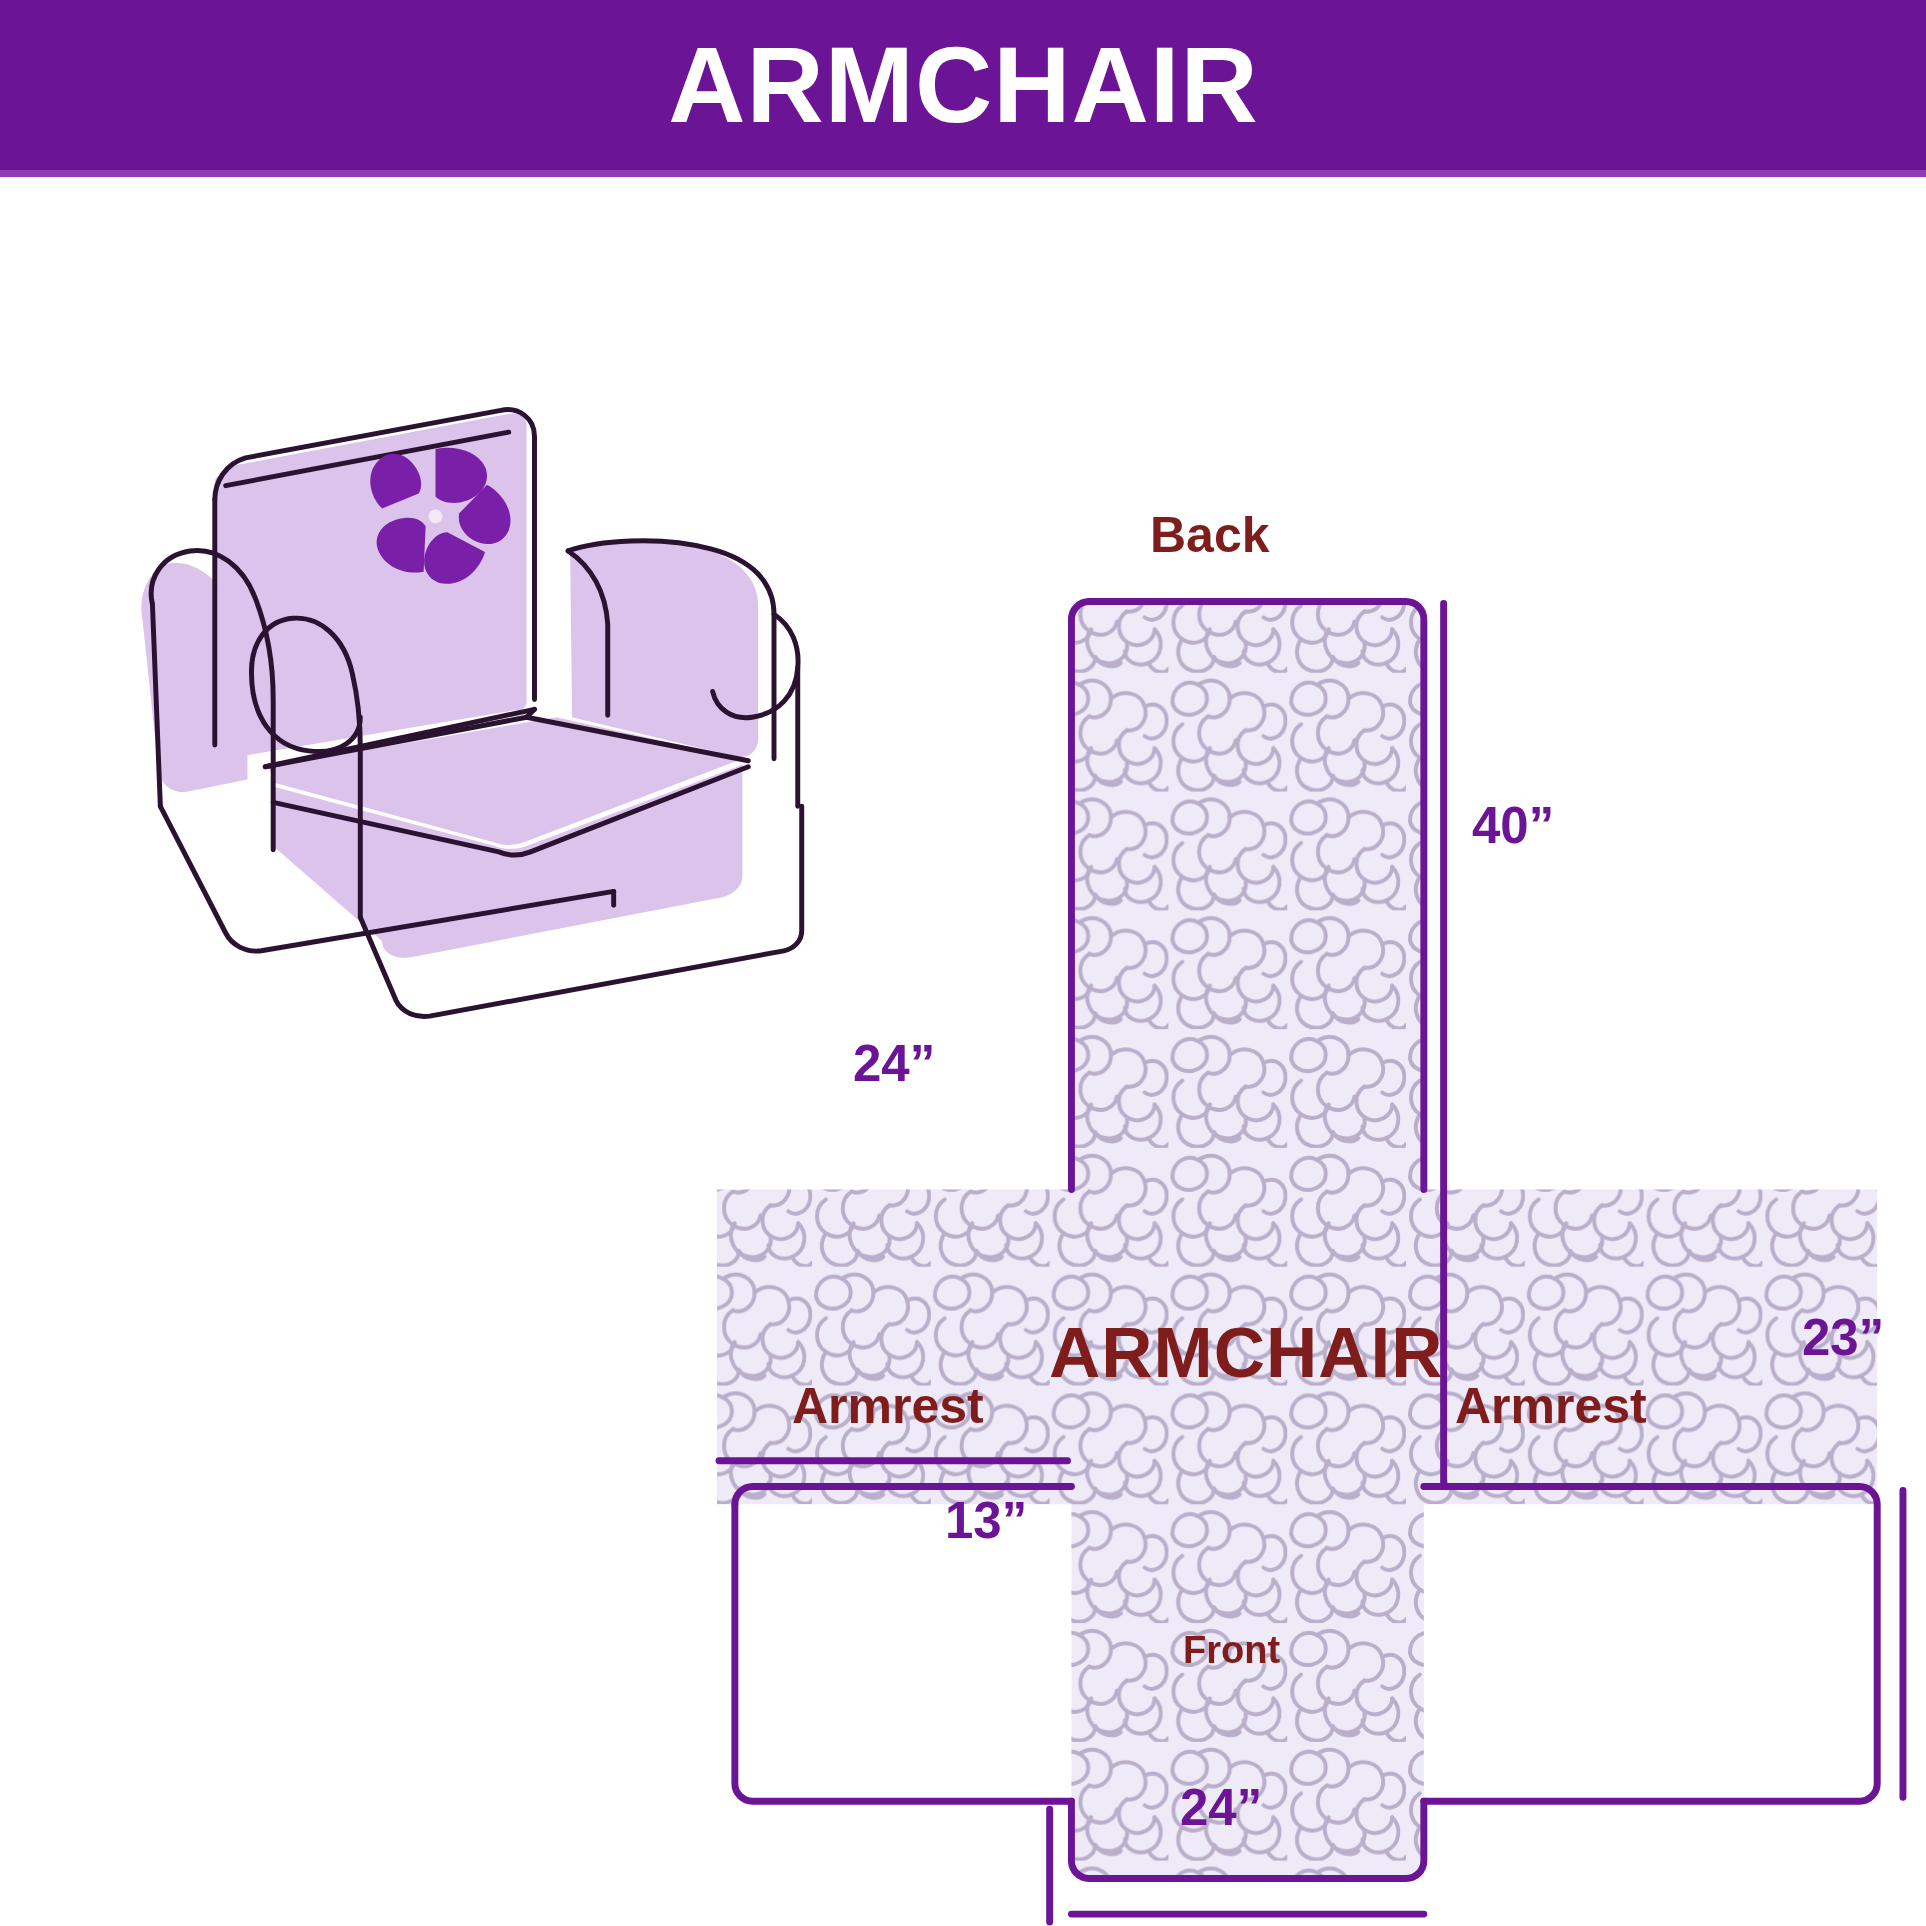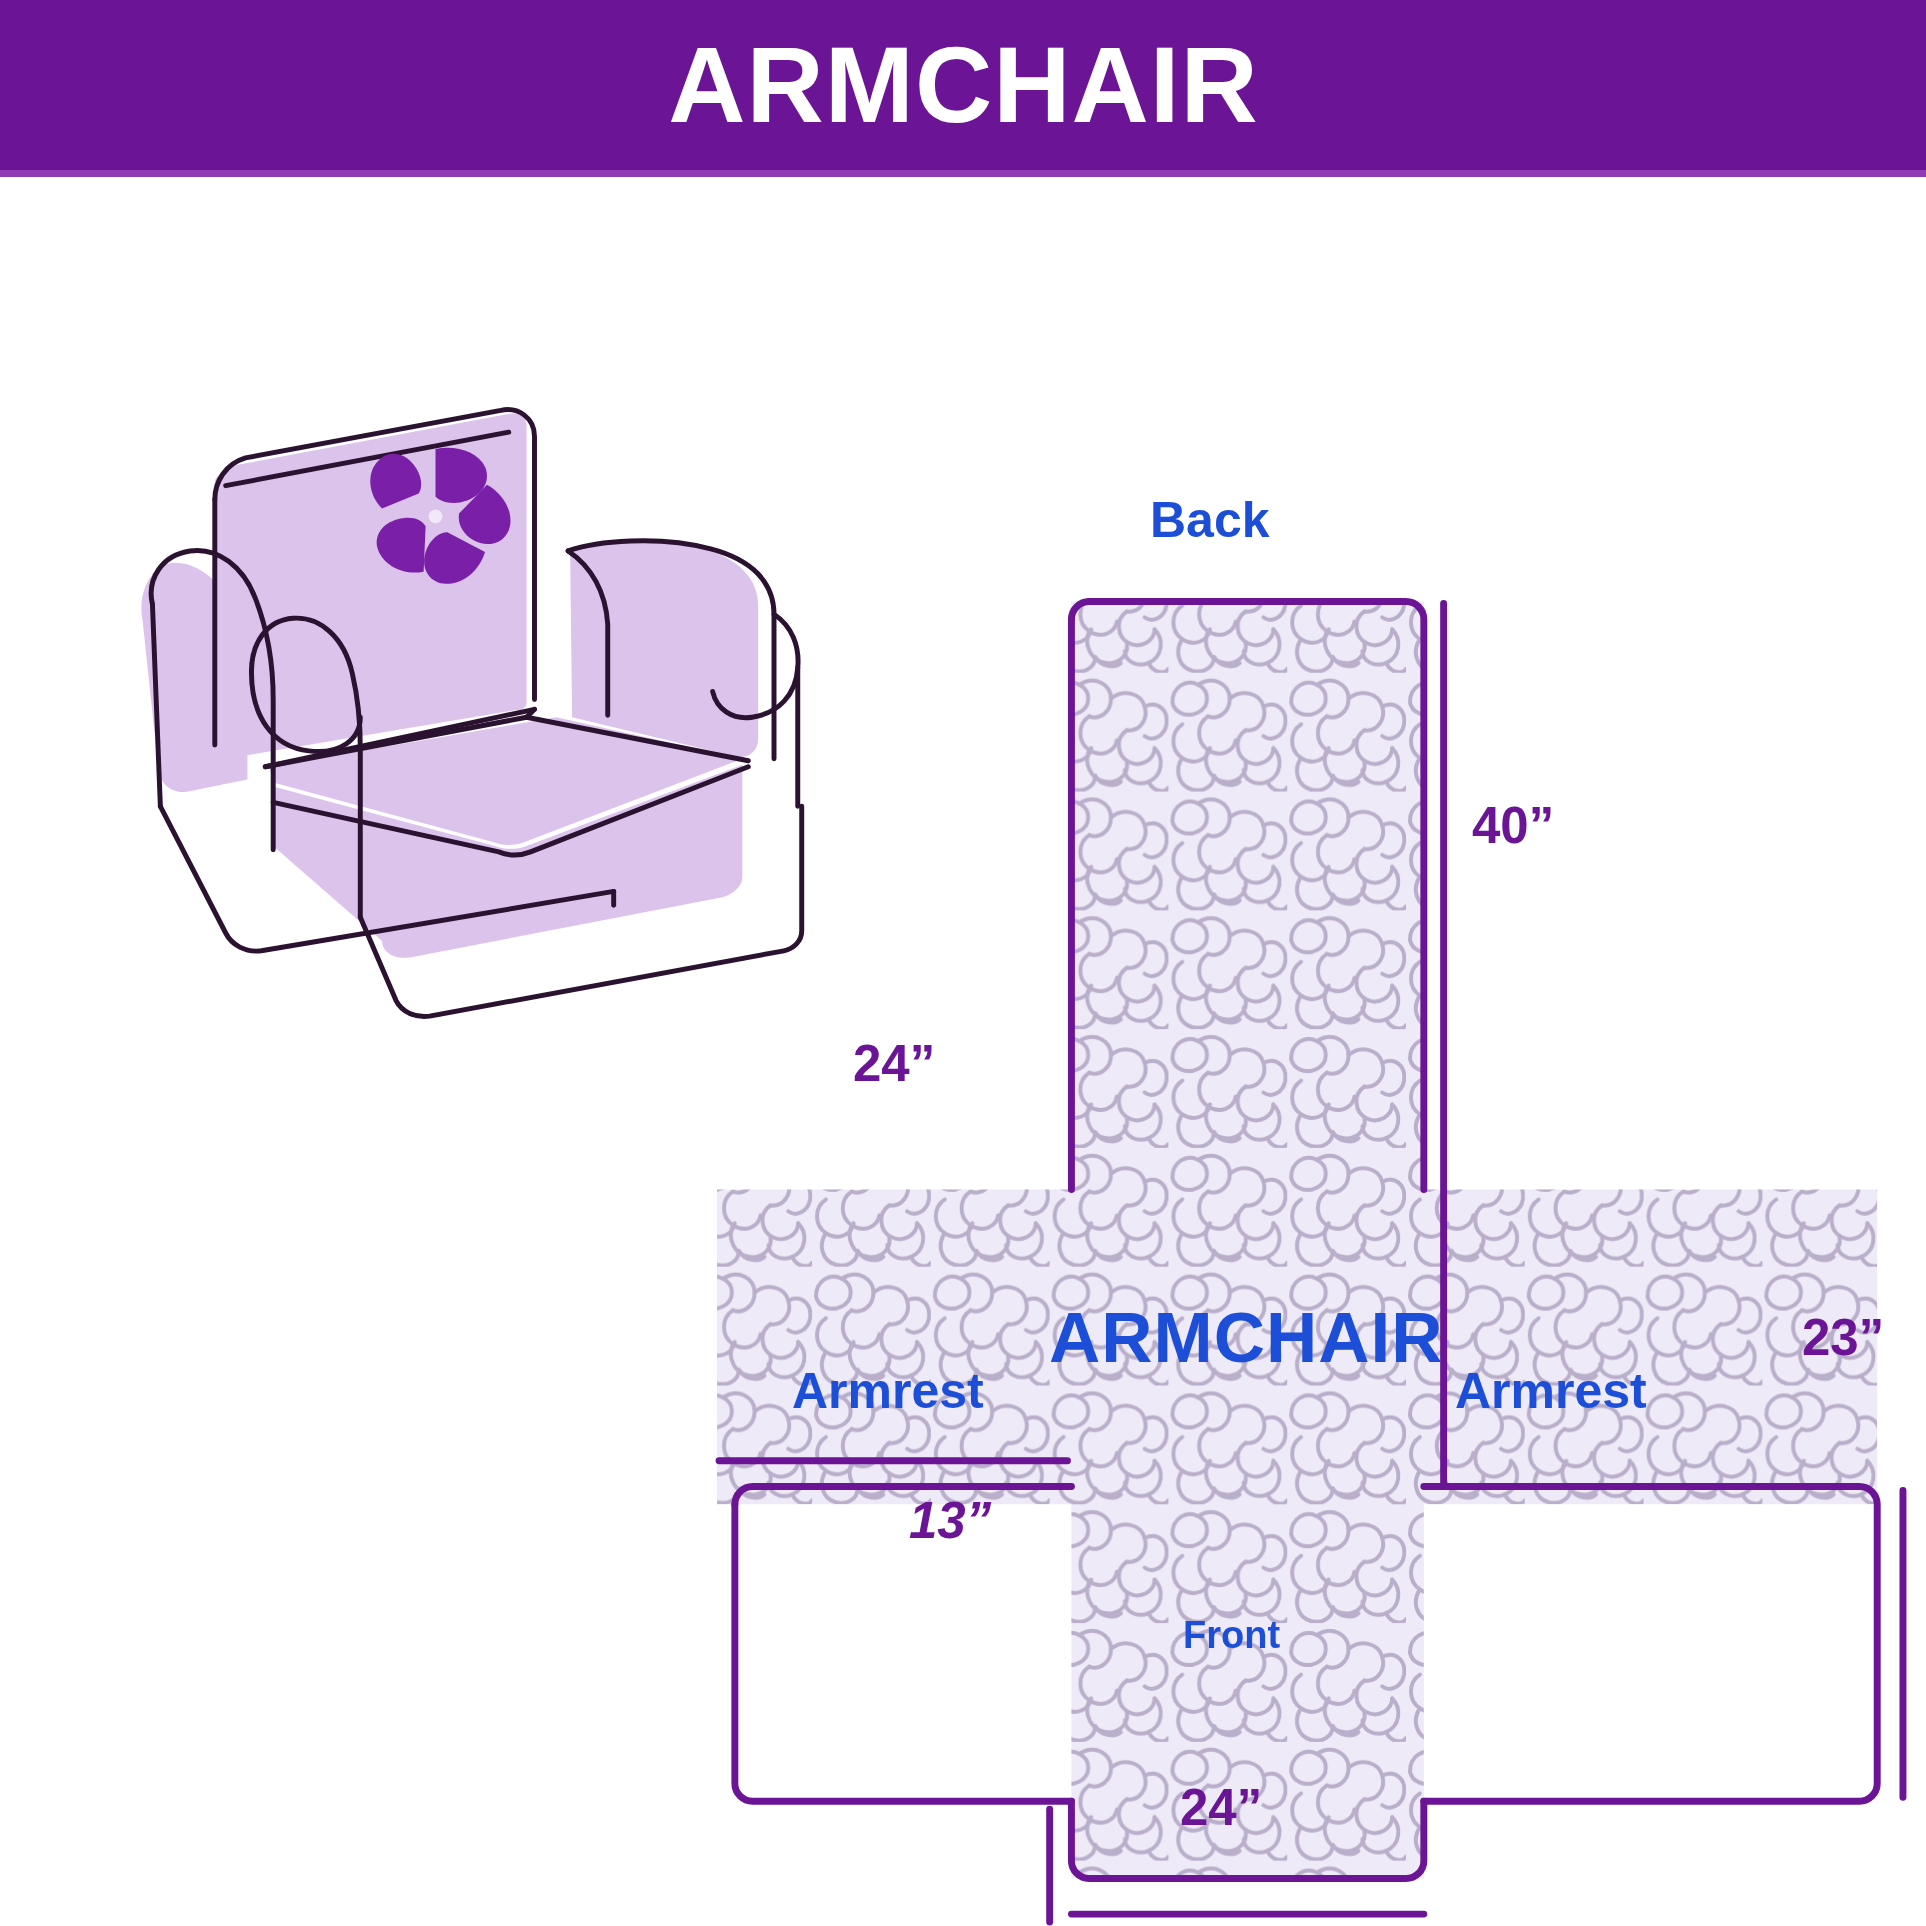--- a/index.html
+++ b/index.html
@@ -73,46 +73,47 @@
   }
   #slipcover-diagram svg {
     display: block;
     width: 100%;
     height: 100%;
   }
 
   
   .panel-label {
     position: absolute;
-    color: #1d4ed8;
+    color: #7f1d1d;
     font-weight: bold;
     font-family: "Liberation Sans", sans-serif;
     white-space: nowrap;
     line-height: 1;
+    margin-top: 15px;
   }
   .dim-label {
     position: absolute;
     color: #6B1496;
     font-weight: bold;
     font-family: "Liberation Sans", sans-serif;
     white-space: nowrap;
     line-height: 1;
     font-size: 51px;
   }
 
   #label-back      { left: 1150px; top: 495px;  font-size: 50px; }
   #label-armchair  { left: 1049px; top: 1302px; font-size: 71px; letter-spacing: 1px; }
   #label-armrest-left  { left: 792px;  top: 1366px; font-size: 50px; }
   #label-armrest-right { left: 1455px; top: 1366px; font-size: 50px; }
   #label-front     { left: 1183px; top: 1616px; font-size: 38px; }
 
   #dim-40 { left: 1472px; top: 800px; text-align: right;  }
   #dim-24-top { left: 853px;  top: 1038px; }
   #dim-23 { left: 1802px; top: 1312px; }
-  #dim-13 { left: 909px;  top: 1495px; font-style: italic; }
+  #dim-13 { left: 945px;  top: 1495px; }
   #dim-24-bottom { left: 1180px; top: 1782px; }
 </style>
 </head>
 <body>
 
 <div id="header-banner"></div>
 <div id="header-underline"></div>
 <div id="header-title">ARMCHAIR</div>
 
 <div id="armchair-illustration">

